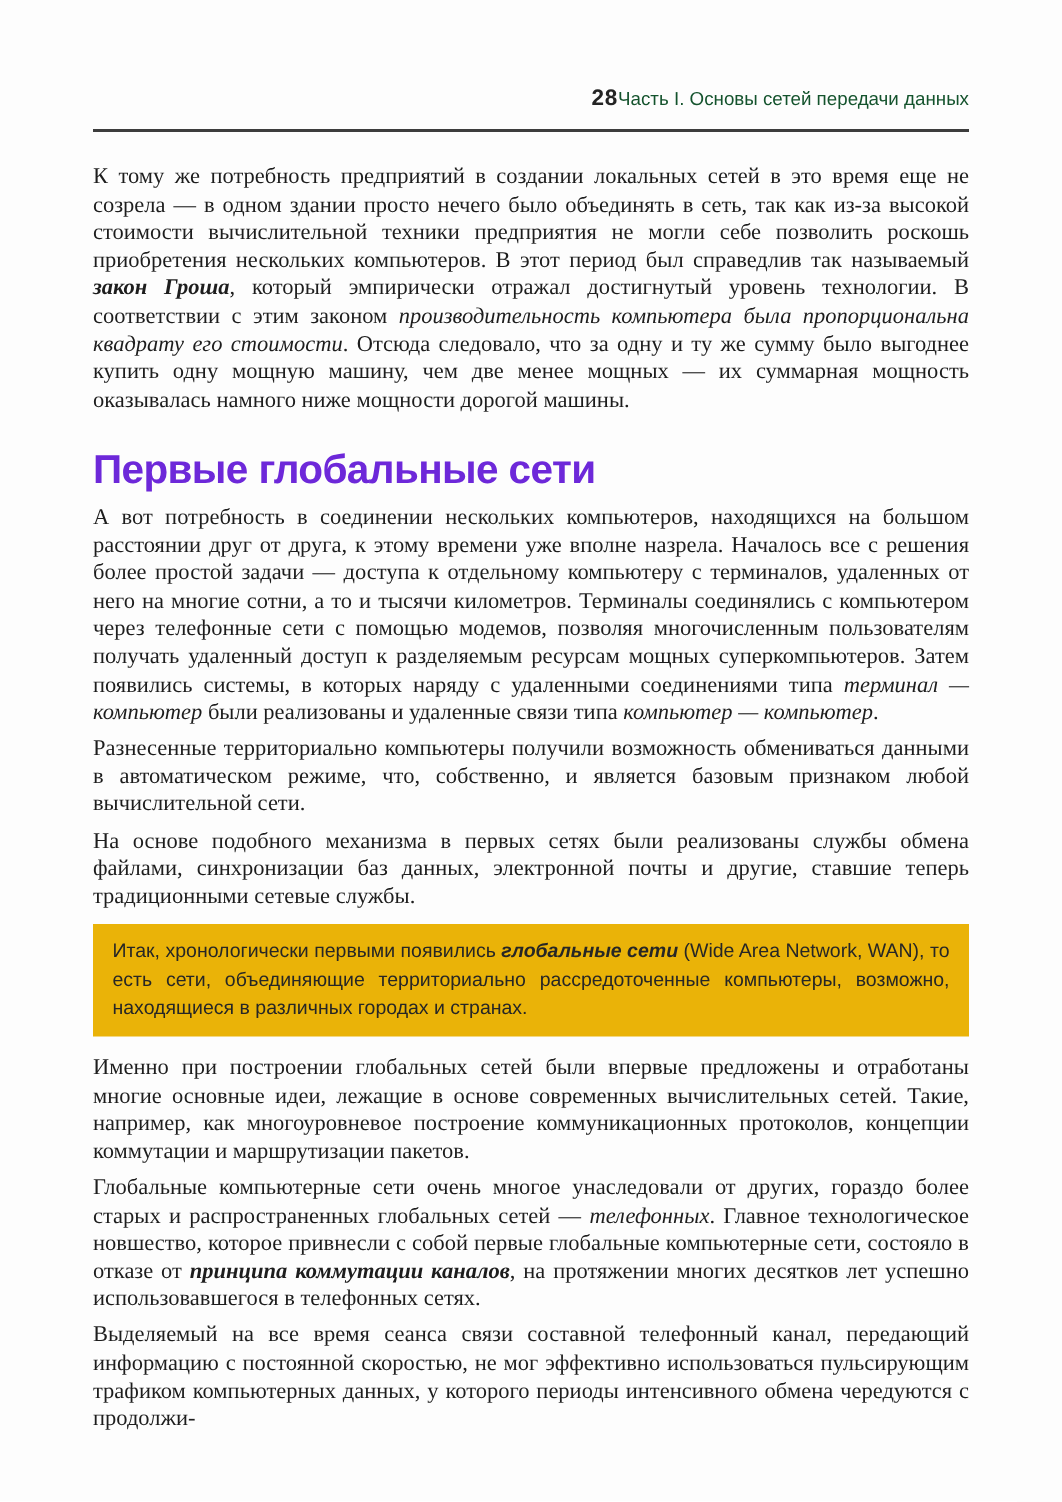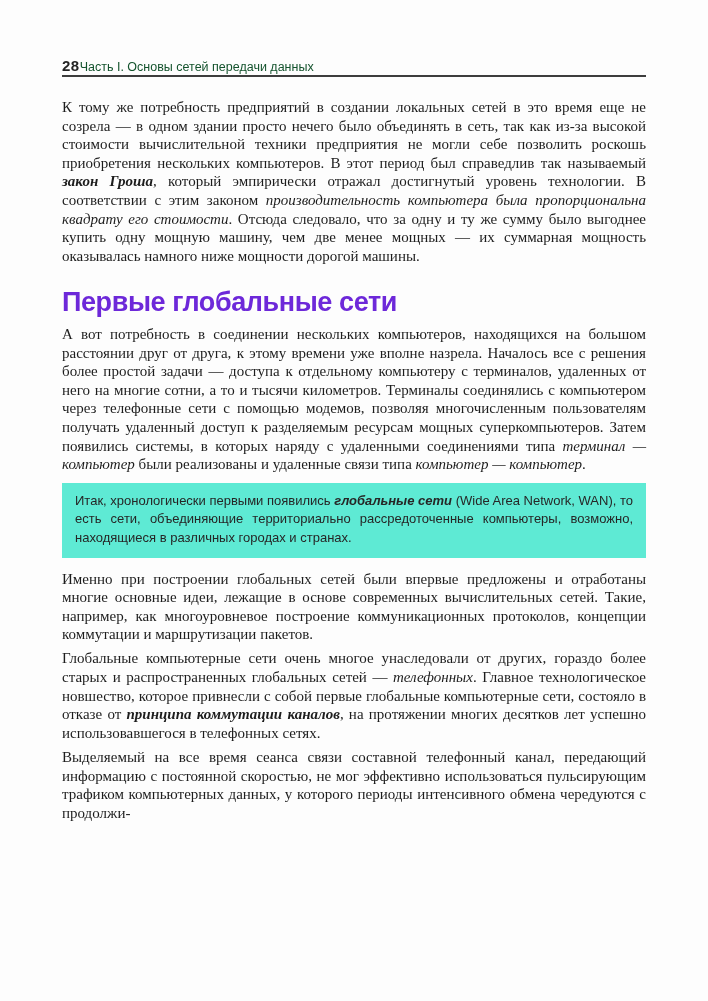--- a/index.html
+++ b/index.html
@@ -18,24 +18,24 @@
   }
   .page-inner {
     position: absolute;
     left: 62px;
     right: 62px;
     top: 57px;
   }
   
   .running-header {
     display: flex;
-    justify-content: flex-start;
+    justify-content: flex-end;
     align-items: baseline;
     font-family: "Liberation Sans", sans-serif;
-    padding-bottom: 1px;
+    padding-bottom: 12px;
     border-bottom: 2px solid #3d3d3d;
   }
   .page-number {
     font-size: 15px;
     font-weight: bold;
     color: #242424;
     letter-spacing: 0.5px;
   }
   .running-title {
     font-size: 12.5px;
@@ -83,20 +83,22 @@
 
     <div class="running-header">
       <span class="page-number">28</span>
       <span class="running-title">Часть I. Основы сетей передачи данных</span>
     </div>
 
     <div class="content">
         <p><span>К тому же потребность предприятий в создании локальных сетей в это время еще не созрела — в одном здании просто нечего было объединять в сеть, так как из-за высокой стоимости вычислительной техники предприятия не могли себе позволить роскошь приобретения нескольких компьютеров. В этот период был справедлив так называемый </span><span class="run-b">закон Гроша</span><span>, который эмпирически отражал достигнутый уровень технологии. В соответствии с этим законом </span><span class="run-i">производительность компьютера была пропорциональна квадрату его стоимости</span><span>. Отсюда следовало, что за одну и ту же сумму было выгоднее купить одну мощную машину, чем две менее мощных — их суммарная мощность оказывалась намного ниже мощности дорогой машины.</span></p>
         <h1>Первые глобальные сети</h1>
         <p><span>А вот потребность в соединении нескольких компьютеров, находящихся на большом расстоянии друг от друга, к этому времени уже вполне назрела. Началось все с решения более простой задачи — доступа к отдельному компьютеру с терминалов, удаленных от него на многие сотни, а то и тысячи километров. Терминалы соединялись с компьютером через телефонные сети с помощью модемов, позволяя многочисленным пользователям получать удаленный доступ к разделяемым ресурсам мощных суперкомпьютеров. Затем появились системы, в которых наряду с удаленными соединениями типа </span><span class="run-i">терминал — компьютер</span><span> были реализованы и удаленные связи типа </span><span class="run-i">компьютер — компьютер</span><span>.</span></p>
-        <div class="callout" style="background: #5eead4;"><span>Итак, хронологически первыми появились </span><span class="run-b">глобальные сети</span><span> (Wide Area Network, WAN), то есть сети, объединяющие территориально рассредоточенные компьютеры, возможно, находящиеся в различных городах и странах.</span></div>
+        <p><span>Разнесенные территориально компьютеры получили возможность обмениваться данными в автоматическом режиме, что, собственно, и является базовым признаком любой вычислительной сети.</span></p>
+        <p><span>На основе подобного механизма в первых сетях были реализованы службы обмена файлами, синхронизации баз данных, электронной почты и другие, ставшие теперь традиционными сетевые службы.</span></p>
+        <div class="callout" style="background: #eab308;"><span>Итак, хронологически первыми появились </span><span class="run-b">глобальные сети</span><span> (Wide Area Network, WAN), то есть сети, объединяющие территориально рассредоточенные компьютеры, возможно, находящиеся в различных городах и странах.</span></div>
         <p><span>Именно при построении глобальных сетей были впервые предложены и отработаны многие основные идеи, лежащие в основе современных вычислительных сетей. Такие, например, как многоуровневое построение коммуникационных протоколов, концепции коммутации и маршрутизации пакетов.</span></p>
         <p><span>Глобальные компьютерные сети очень многое унаследовали от других, гораздо более старых и распространенных глобальных сетей — </span><span class="run-i">телефонных</span><span>. Главное технологическое новшество, которое привнесли с собой первые глобальные компьютерные сети, состояло в отказе от </span><span class="run-b">принципа коммутации каналов</span><span>, на протяжении многих десятков лет успешно использовавшегося в телефонных сетях.</span></p>
         <p><span>Выделяемый на все время сеанса связи составной телефонный канал, передающий информацию с постоянной скоростью, не мог эффективно использоваться пульсирующим трафиком компьютерных данных, у которого периоды интенсивного обмена чередуются с продолжи-</span></p>
       </div>
 
   </div>
 </div>
 
 </body></html>

